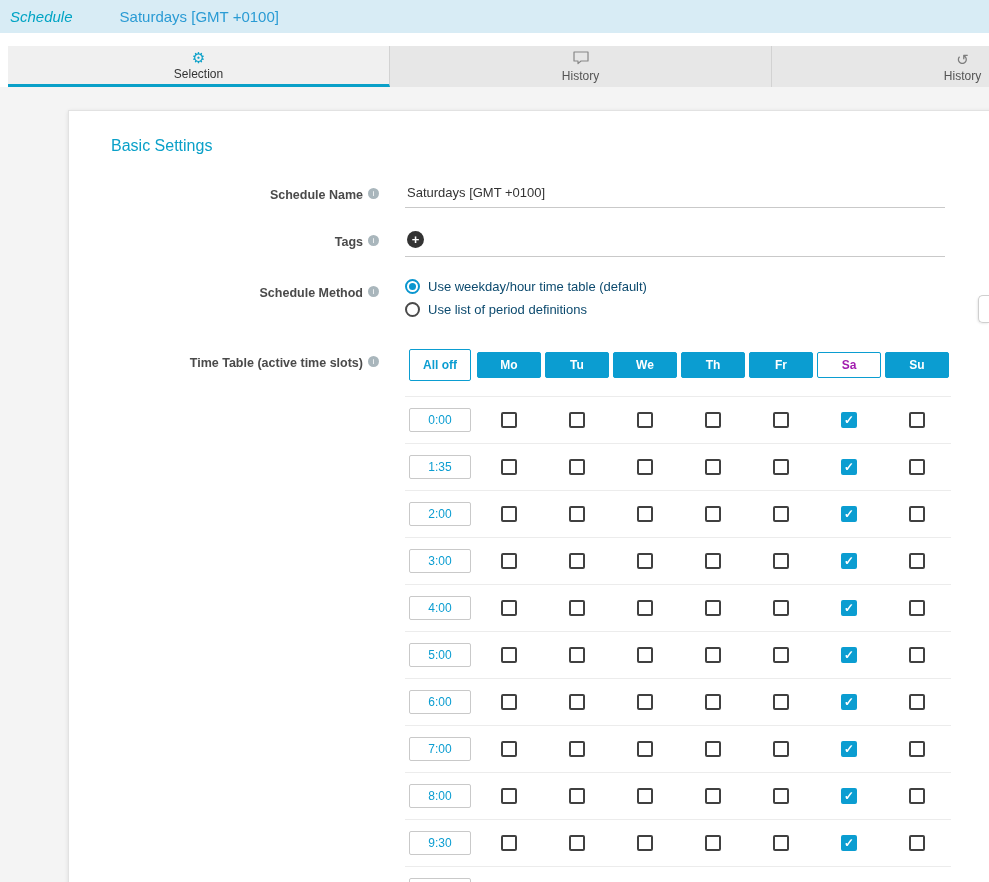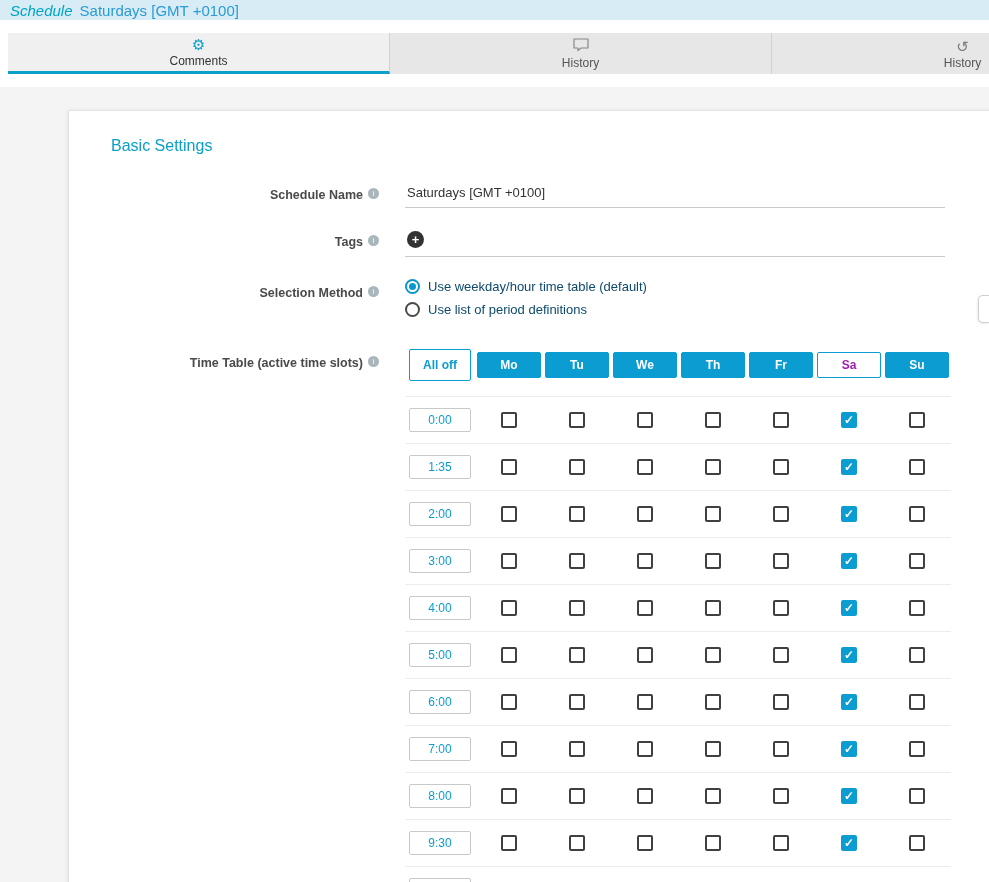--- a/index.html
+++ b/index.html
@@ -3,21 +3,21 @@
 <meta charset="utf-8">
 <style>
   * { box-sizing: border-box; }
   html,body { margin:0; padding:0; }
   body {
     width:989px; height:882px; overflow:hidden; position:relative;
     background:#ffffff; font-family:"Liberation Sans", sans-serif;
   }
 
   
-  .header-bar { height:20px; background:#d8ecf5; display:flex; align-items:center; padding-left:10px; }
+  .header-bar { height:33px; background:#d8ecf5; display:flex; align-items:center; padding-left:10px;gap:40px; }
   .title-prefix { font-style:italic; color:#00a4c4; font-size:15px; margin-right:7px; }
   .title-name { color:#2a9bd4; font-size:15px; }
 
   
   .tab-bar { margin-top:13px; height:41px; display:flex; padding-left:8px; overflow:hidden; }
   .tab {
     flex:0 0 382px; background:#e7e7e7; border-right:1px solid #d2d2d2;
     display:flex; flex-direction:column; align-items:center; justify-content:center;
     cursor:pointer; color:#555; font-size:12px; gap:1px;
   }
@@ -111,21 +111,21 @@
 <body>
 
 <div class="header-bar">
   <span class="title-prefix">Schedule</span>
   <span class="title-name">Saturdays [GMT +0100]</span>
 </div>
 
 <div class="tab-bar">
   <div class="tab active">
     <span class="tab-icon">⚙</span>
-    <span>Comments</span>
+    <span>Selection</span>
   </div>
   <div class="tab">
     <span class="tab-icon">
       <svg width="16" height="14" viewBox="0 0 16 14">
           <path d="M1 1 H15 V10 H8 L5 12.6 V10 H1 Z" fill="none" stroke="#888" stroke-width="1.2" stroke-linejoin="round"></path>
         </svg>
     </span>
     <span>History</span>
   </div>
   <div class="tab">
@@ -154,21 +154,21 @@
       </div>
       <div class="field-col">
         <div class="tags-field">
           <button class="plus-btn">+</button>
         </div>
       </div>
     </div>
 
     <div class="form-row row-method">
       <div class="label-col">
-        <span class="label">Selection Method</span><span class="info">i</span>
+        <span class="label">Schedule Method</span><span class="info">i</span>
       </div>
       <div class="field-col">
         <label class="radio-row">
           <span class="radio selected"></span>
           <span class="radio-label">Use weekday/hour time table (default)</span>
         </label>
         <label class="radio-row">
           <span class="radio"></span>
           <span class="radio-label">Use list of period definitions</span>
         </label>

